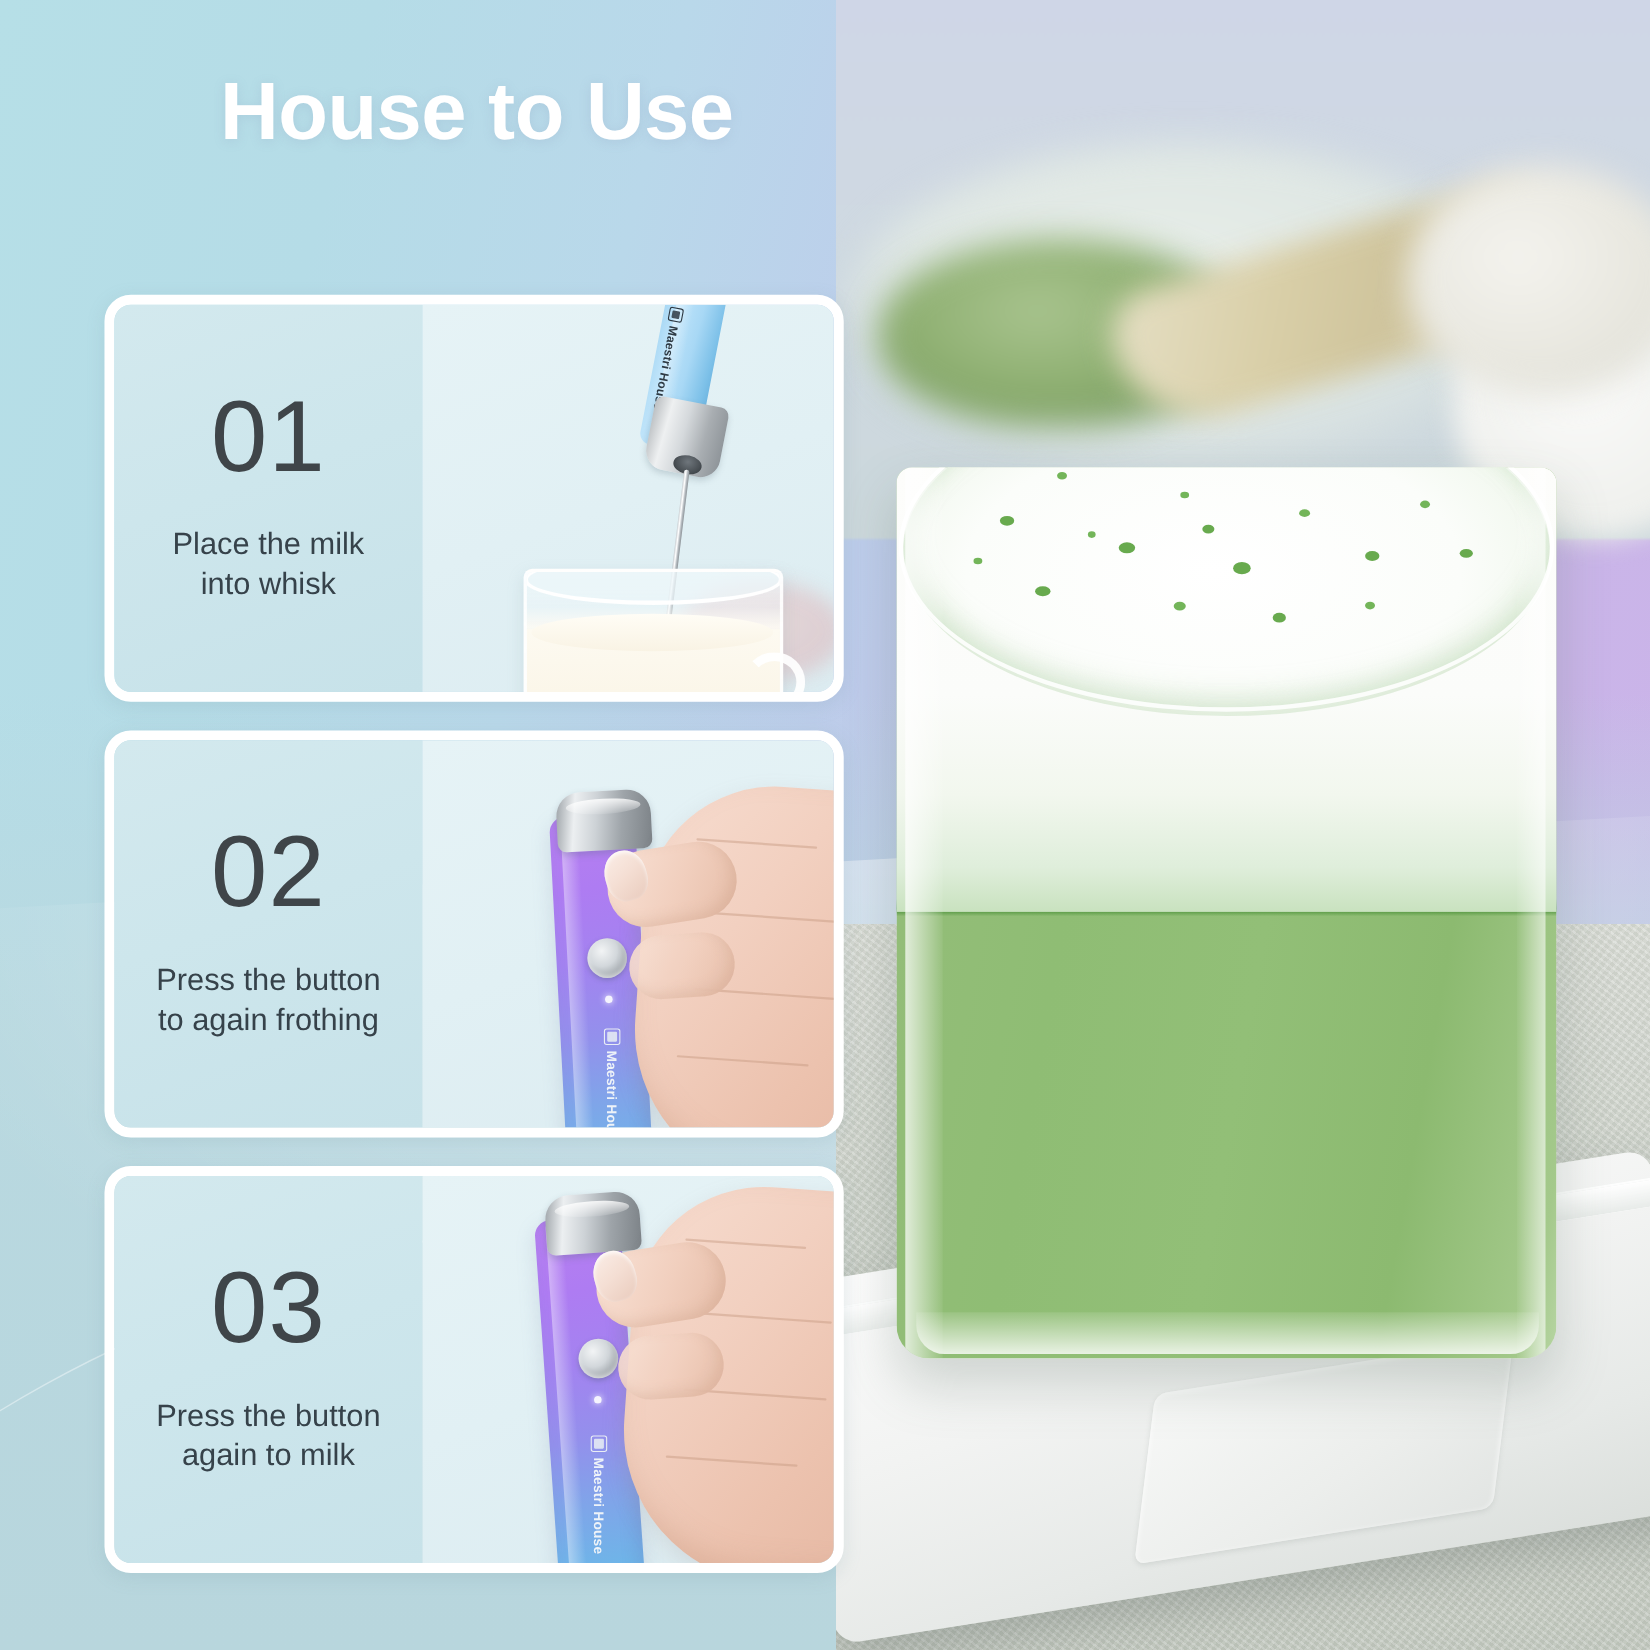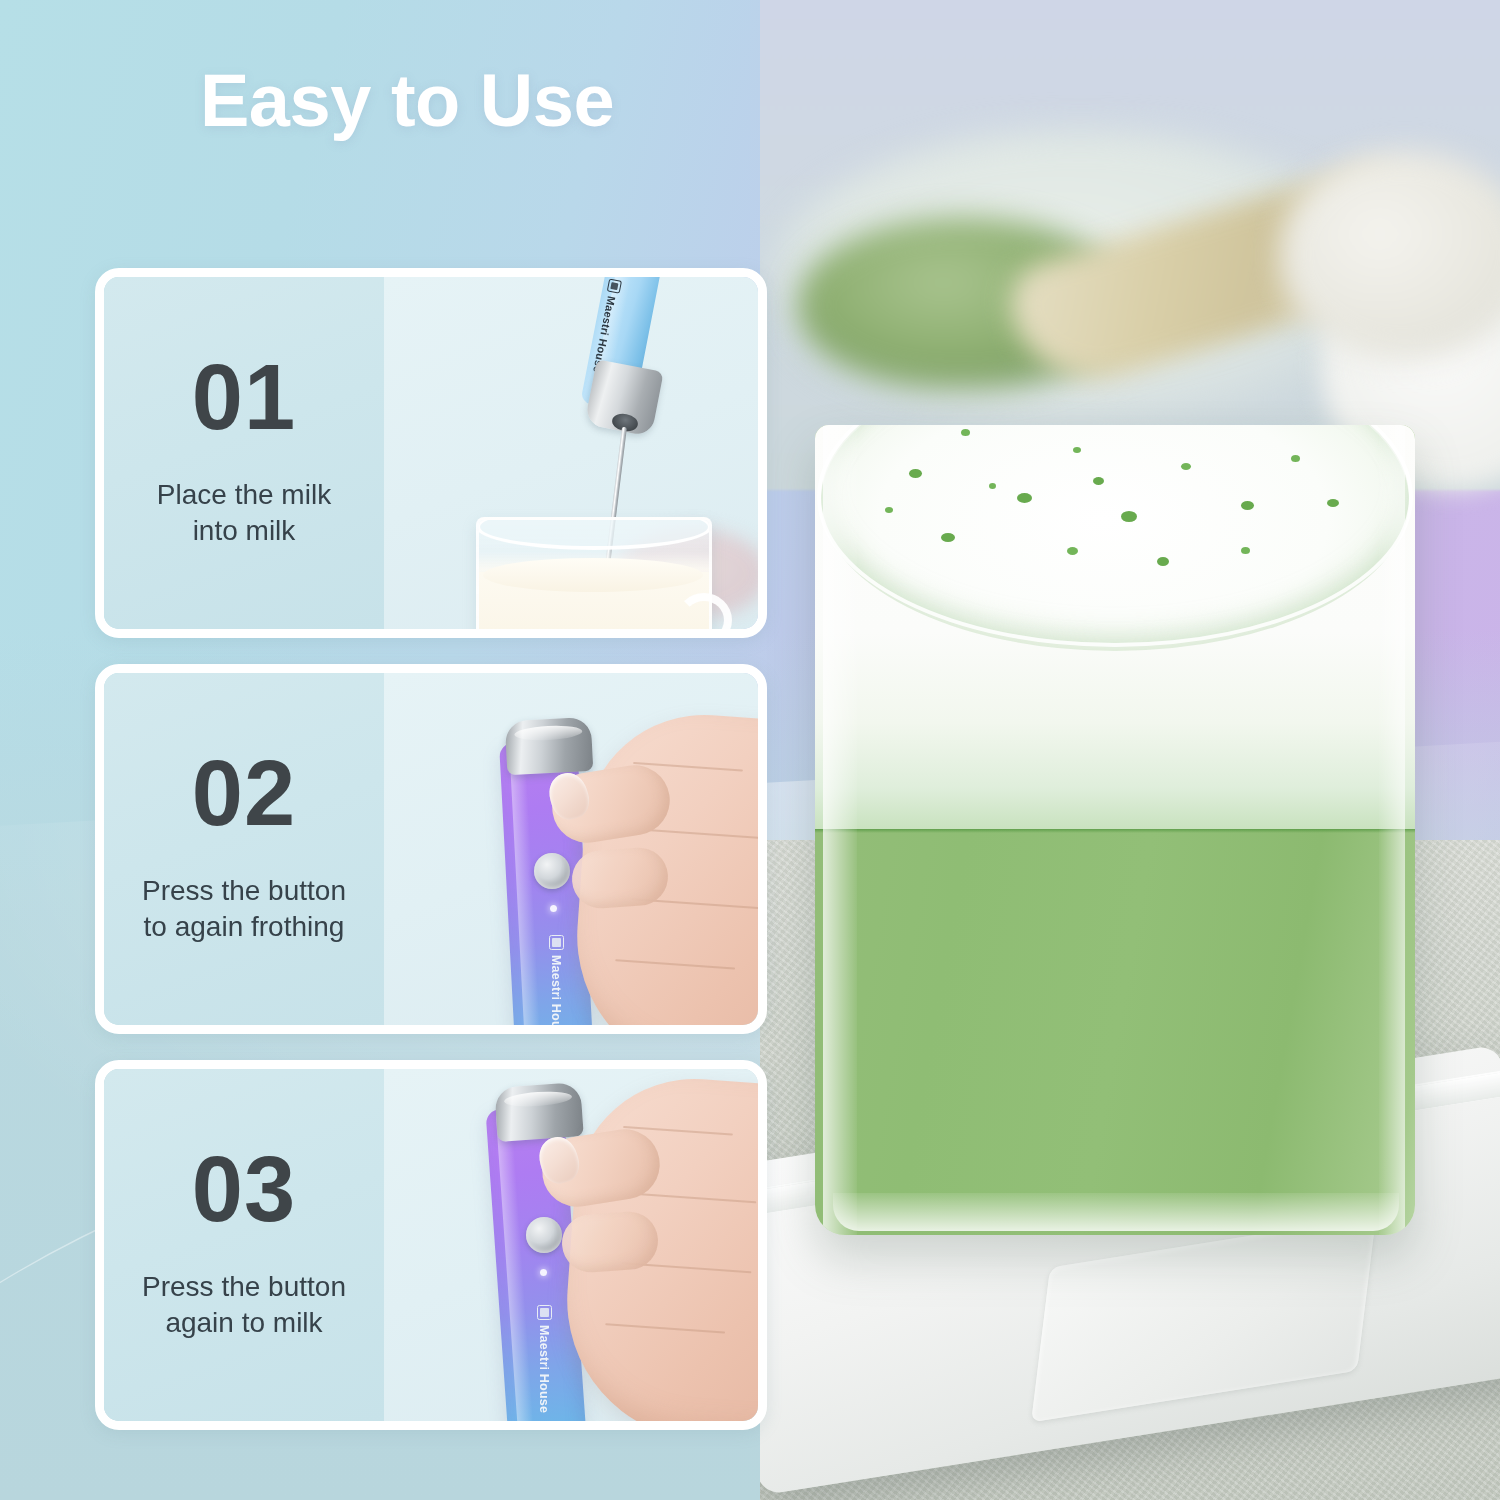--- a/index.html
+++ b/index.html
@@ -179,21 +179,21 @@
   #card-3 { top:1060px;justify-content:center; }
 
   .card-left {
     width:280px; flex:0 0 280px;
     background:linear-gradient(160deg,#d3e9ee 0%, #cde6ec 45%, #c7e2e9 100%);
     display:flex; flex-direction:column;
     align-items:center; justify-content:center;
     padding-bottom:6px;
   }
   .step-num {
-    font-size:92px; font-weight:700; color:#3f4549;
+    font-size:92px; font-weight:400; color:#3f4549;
     line-height:1; letter-spacing:1px;
     margin-bottom:34px;
   }
   .step-text {
     font-size:28px; color:#36424a; text-align:center;
     line-height:1.28; font-weight:400;
   }
   .card-right {
     flex:1; position:relative; overflow:hidden;
     background:linear-gradient(160deg,#e6f3f6 0%, #e1f0f4 50%, #dcecf1 100%);
@@ -390,28 +390,28 @@
       <div class="speck" style="left:64px;  top:156px; width:8px;  height:6px;"></div>
       <div class="speck lg" style="left:272px; top:126px; width:11px; height:8px;"></div>
     </div>
     <div class="glass-rim"></div>
     <div class="glass-hl-l"></div>
     <div class="glass-hl-r"></div>
     <div class="glass-base"></div>
   </div>
 </div>
 
-<div class="title">Easy to Use</div>
+<div class="title">House to Use</div>
 
 <div class="card" id="card-1">
   <div class="card-left">
     <div class="step-num">01</div>
     <div class="step-text">
       <span>Place the milk</span><br>
-      <span>into milk</span>
+      <span>into whisk</span>
     </div>
   </div>
   <div class="card-right">
     <div class="c1-blur-r"></div>
     <div class="f1-body">
       <div class="f2-shine"></div>
     </div>
     <div class="f1-logo">
       <span class="logo-mark"></span>
       <span class="logo-text">Maestri House</span>

